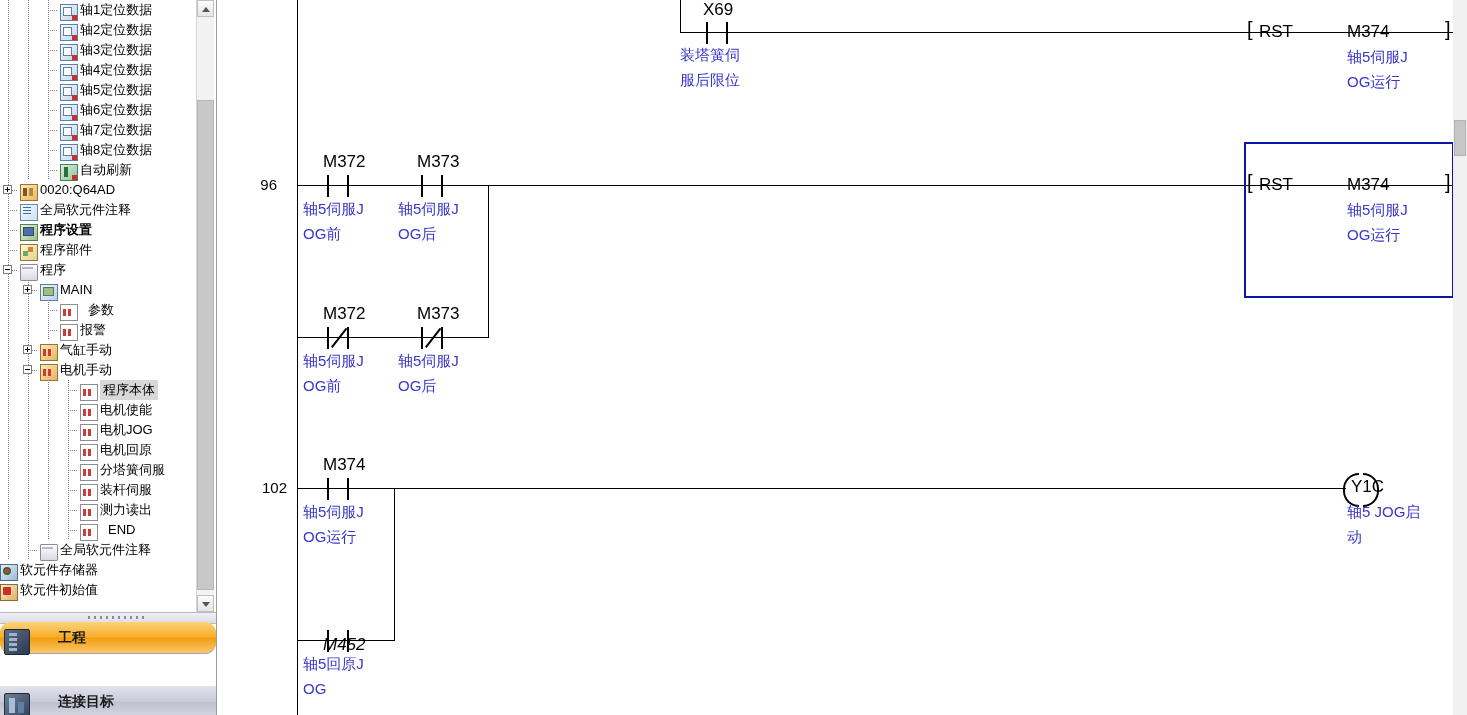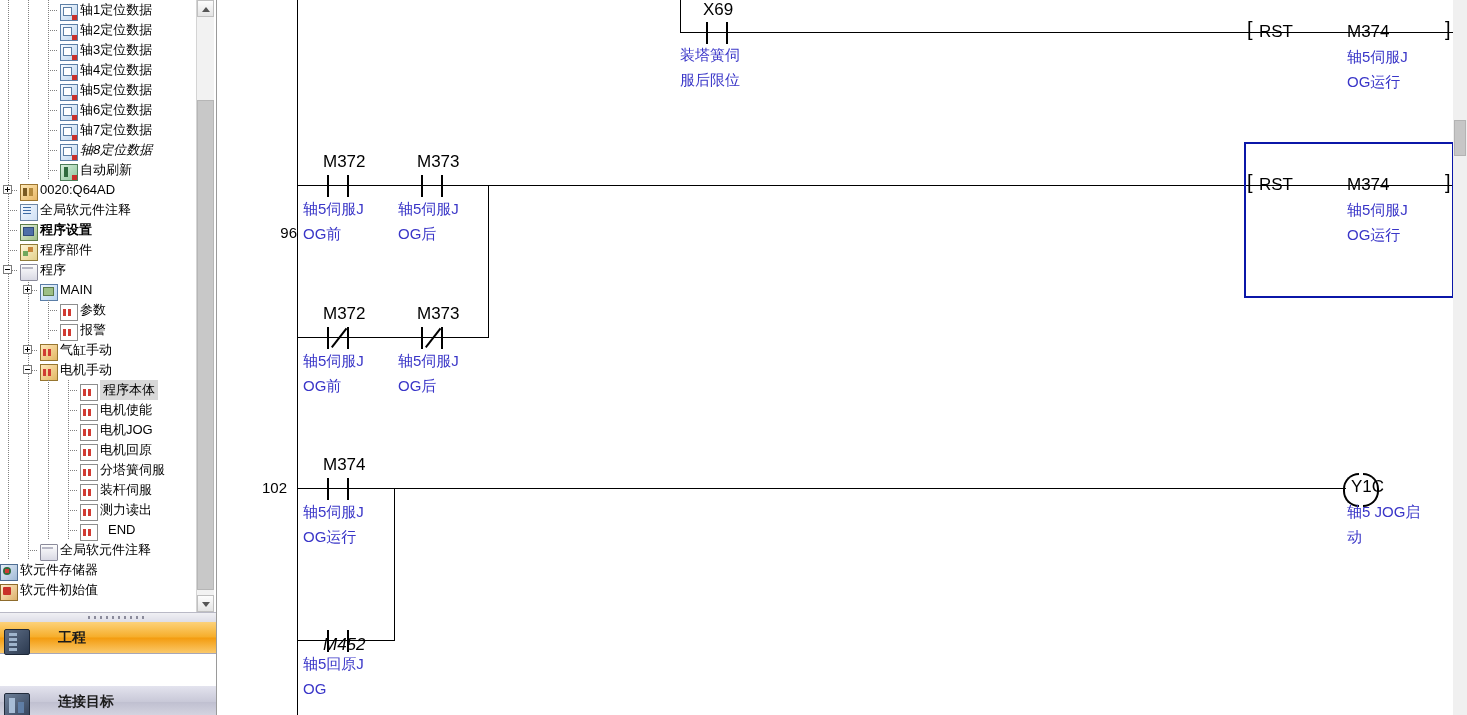--- a/index.html
+++ b/index.html
@@ -216,21 +216,21 @@
             <div class="dash" style="left: 48px;"></div>
             <div class="ico ic-pos" style="left: 60px;"></div>
             <div class="lbl" style="left: 80px;">轴7定位数据</div>
           </div>
           <div class="trow">
             <div class="guide" style="left: 8px;"></div>
             <div class="guide" style="left: 28px;"></div>
             <div class="guide" style="left: 48px;"></div>
             <div class="dash" style="left: 48px;"></div>
             <div class="ico ic-pos" style="left: 60px;"></div>
-            <div class="lbl" style="left: 80px; font-style: italic;">轴8定位数据</div>
+            <div class="lbl" style="left: 80px;">轴8定位数据</div>
           </div>
           <div class="trow">
             <div class="guide" style="left: 8px;"></div>
             <div class="guide" style="left: 28px;"></div>
             <div class="guide" style="left: 48px;"></div>
             <div class="dash" style="left: 48px;"></div>
             <div class="ico ic-refresh" style="left: 60px;"></div>
             <div class="lbl" style="left: 80px;">自动刷新</div>
           </div>
           <div class="trow">
@@ -272,21 +272,21 @@
             <div class="expander plus" style="left: 23px;"></div>
             <div class="ico ic-main" style="left: 40px;"></div>
             <div class="lbl" style="left: 60px;">MAIN</div>
           </div>
           <div class="trow">
             <div class="guide" style="left: 8px;"></div>
             <div class="guide" style="left: 28px;"></div>
             <div class="guide" style="left: 48px;"></div>
             <div class="dash" style="left: 48px;"></div>
             <div class="ico ic-prog" style="left: 60px;"></div>
-            <div class="lbl" style="left: 80px;">参数</div>
+            <div class="lbl" style="left: 88px;">参数</div>
           </div>
           <div class="trow">
             <div class="guide" style="left: 8px;"></div>
             <div class="guide" style="left: 28px;"></div>
             <div class="guide" style="left: 48px;"></div>
             <div class="dash" style="left: 48px;"></div>
             <div class="ico ic-prog" style="left: 60px;"></div>
             <div class="lbl" style="left: 80px;">报警</div>
           </div>
           <div class="trow">
@@ -402,21 +402,21 @@
       <div id="tree-thumb" style="top:100px;height:490px;"></div>
       <div class="sb-arrow sb-down" style="top:595px;">
           <span></span>
         </div>
     </div>
 
     <div id="grip">
         <div class="dots"></div>
       </div>
 
-    <div class="navtab active" style="top:622px;">
+    <div class="navtab active" style="top:622px;border-radius:11px;">
       <span class="navicon ic-proj"></span>
       <span class="ntxt">工程</span>
     </div>
     <div class="navtab inactive" style="top:686px;">
       <span class="navicon ic-conn"></span>
       <span class="ntxt">连接目标</span>
     </div>
   </div>
 
   <div id="ladder">
@@ -435,21 +435,21 @@
       </div>
       <div class="devlbl" style="left:486px;top:0px;">X69</div>
       <div class="cmt" style="left:463px;top:42px;"><span>装塔簧伺</span><br><span>服后限位</span></div>
 
       <div class="brk" style="left:1030px;top:19px;">[</div>
       <div class="devlbl" style="left:1042px;top:22px;">RST</div>
       <div class="devlbl" style="left:1130px;top:22px;">M374</div>
       <div class="brk" style="left:1228px;top:19px;">]</div>
       <div class="cmt" style="left:1130px;top:44px;"><span>轴5伺服J</span><br><span>OG运行</span></div>
 
-      <div class="stepno" style="left:40px;top:176px;margin-top:48px;">96</div>
+      <div class="stepno" style="left:20px;top:176px;">96</div>
 
       <div class="wire h" style="left:80px;top:185px;width:1160px;"></div>
 
       <div class="wire h" style="left:80px;top:337px;width:192px;"></div>
 
       <div class="wire v" style="left:271px;top:185px;height:153px;"></div>
 
       <div class="contact" style="left:110px;top:175px;">
         <div class="lg"></div>
           <div class="rg"></div>

